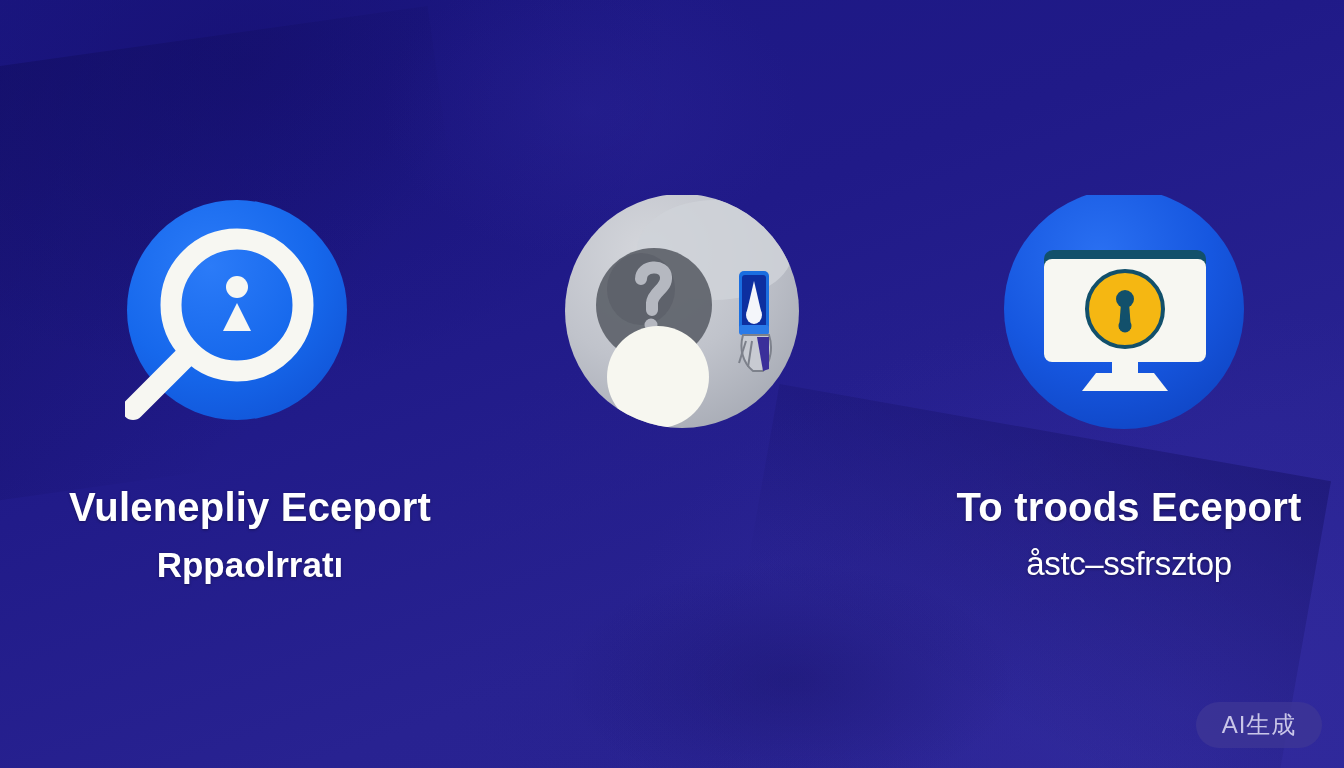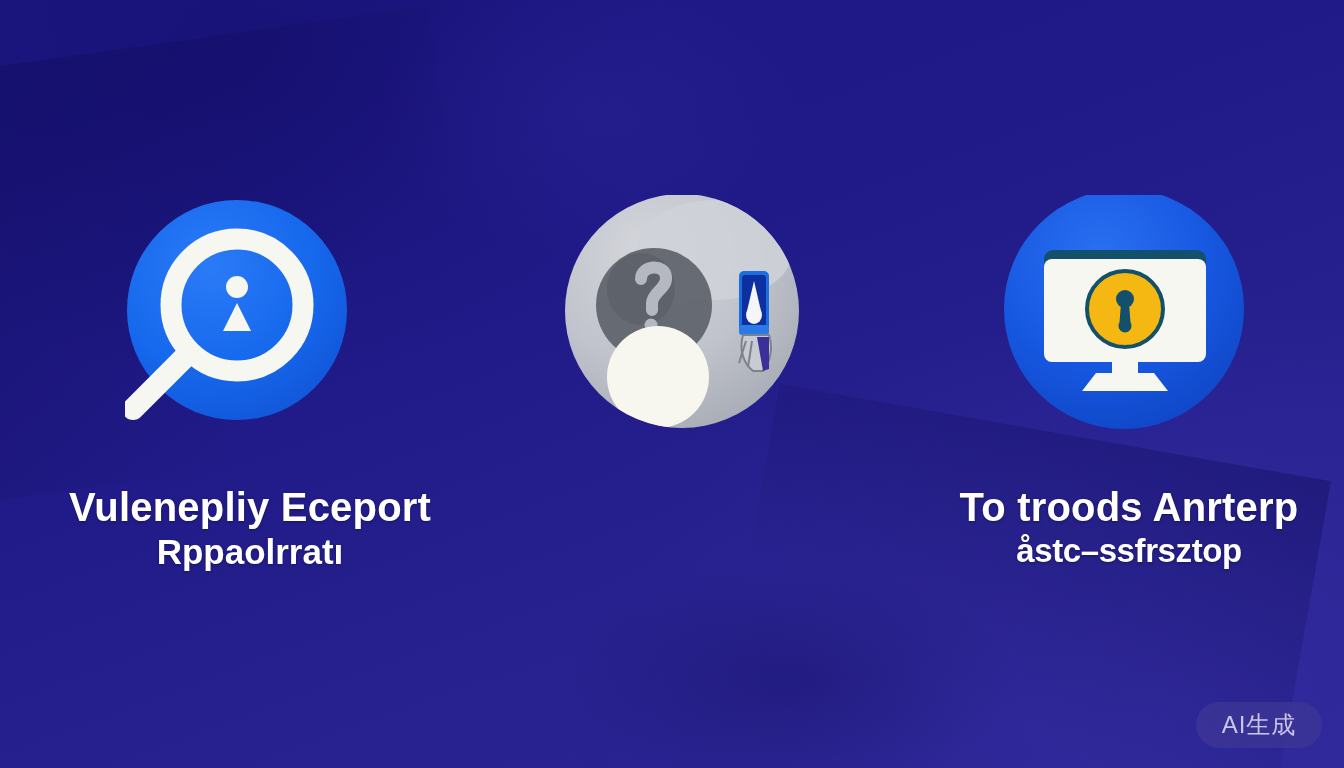--- a/index.html
+++ b/index.html
@@ -90,25 +90,25 @@
     font-weight: bold;
     letter-spacing: 0.2px;
     line-height: 1.0;
     white-space: nowrap;
   }
   .caption .line2 {
     display: block;
     font-size: 35px;
     font-weight: bold;
     line-height: 1.2;
-    margin-top: 4px;
+    margin-top: 17px;
     white-space: nowrap;
   }
   .caption.light .line2 {
-    font-weight: bold;
+    font-weight: normal;
     font-size: 33px;
     letter-spacing: -0.4px;
   }
 
   .watermark {
     position: absolute;
     right: 22px;
     bottom: 20px;
     width: 126px;
     height: 46px;
@@ -223,21 +223,21 @@
           <rect x="108" y="167" width="26" height="14" fill="#f7f7f2"></rect>
           <path d="M78 196 L92 178 L150 178 L164 196 Z" fill="#f7f7f2"></path>
 
           <circle cx="121" cy="114" r="38" fill="#f5b712" stroke="#12506b" stroke-width="4"></circle>
           <circle cx="121" cy="104" r="9" fill="#12506b"></circle>
           <path d="M117 108 L125 108 L127 134 L115 134 Z" fill="#12506b"></path>
           <circle cx="121" cy="131" r="6.5" fill="#12506b"></circle>
         </svg>
       </div>
       <div class="caption light">
-        <span class="line1">To troods Anrterp</span>
+        <span class="line1">To troods Eceport</span>
         <span class="line2">åstc–ssfrsztop</span>
       </div>
     </div>
 
   </div>
 
   <div class="watermark">
     <span>AI生成</span>
   </div>
 

